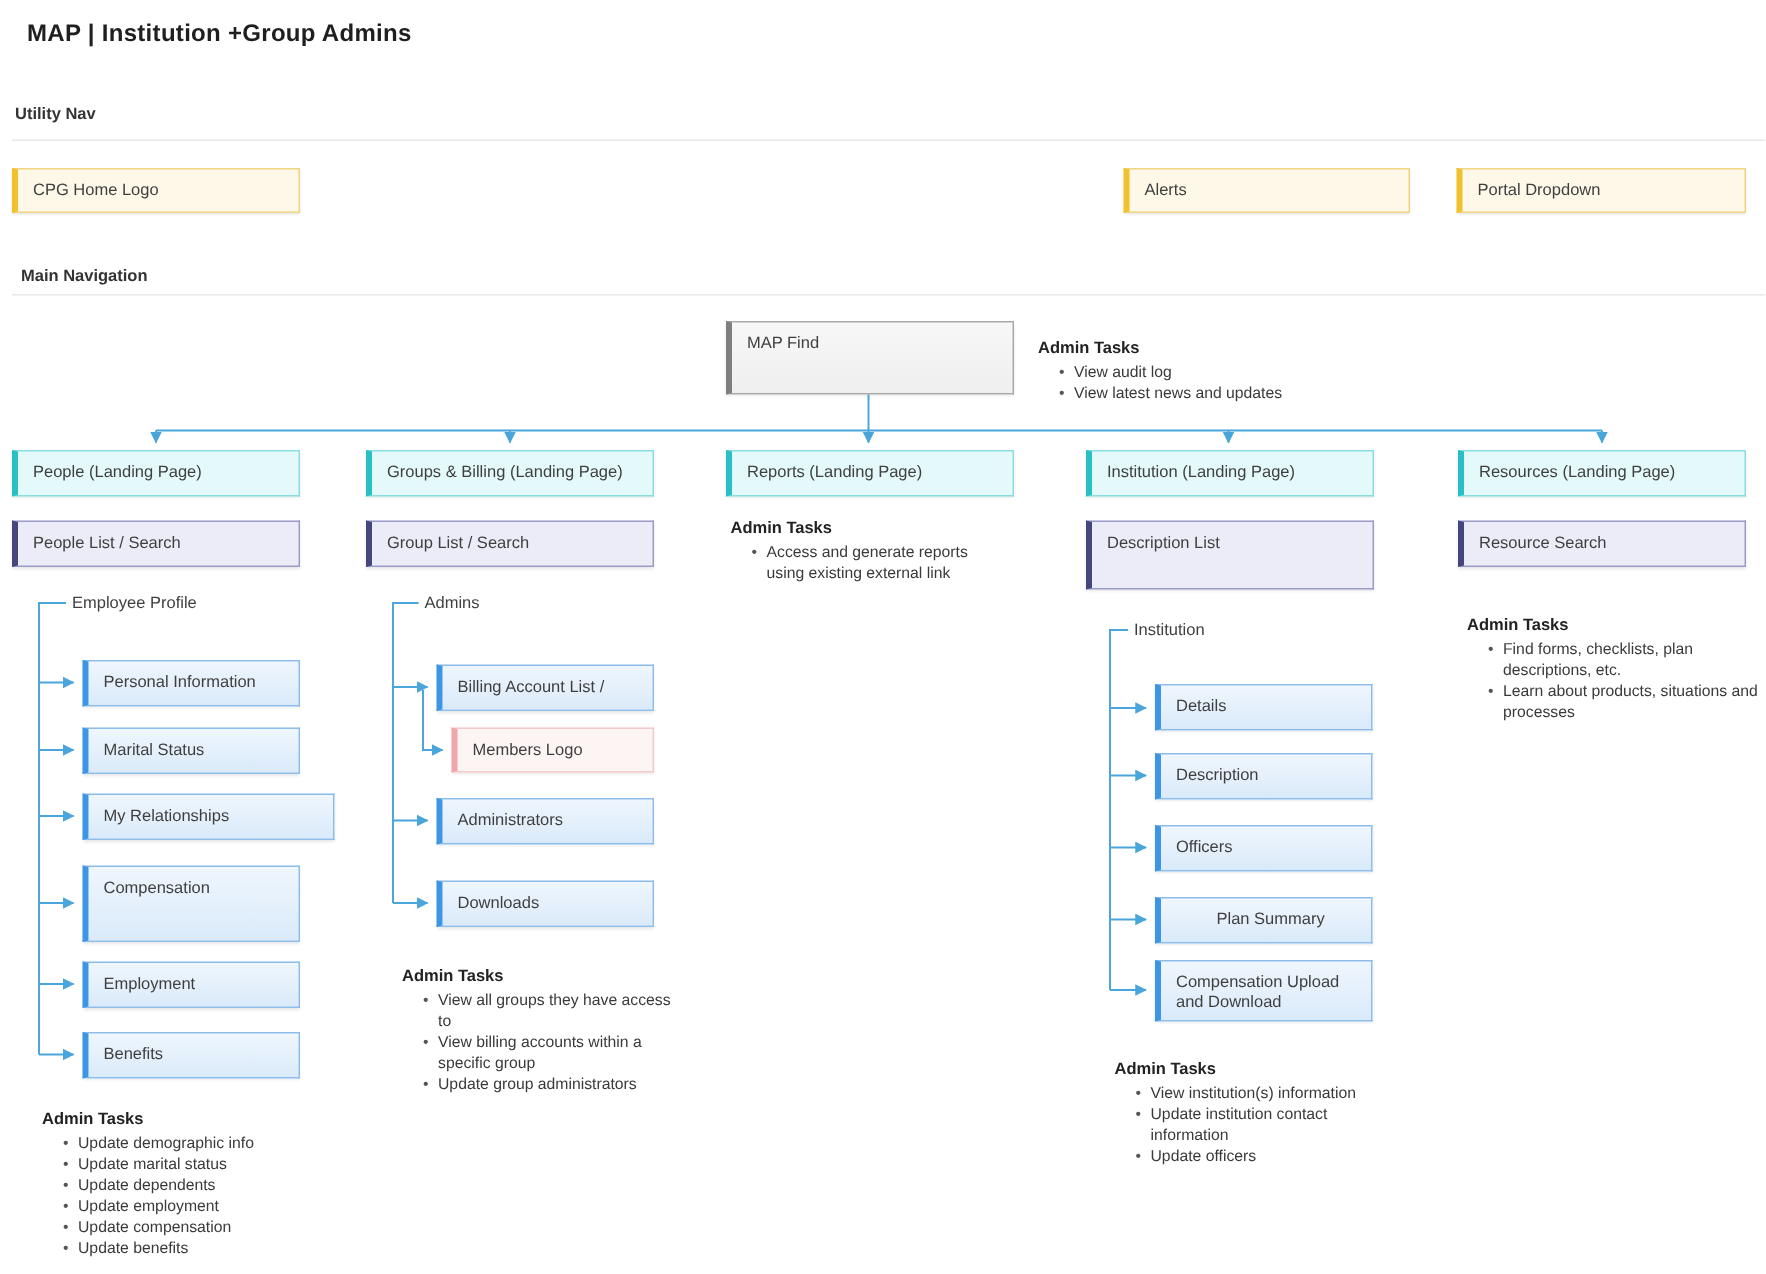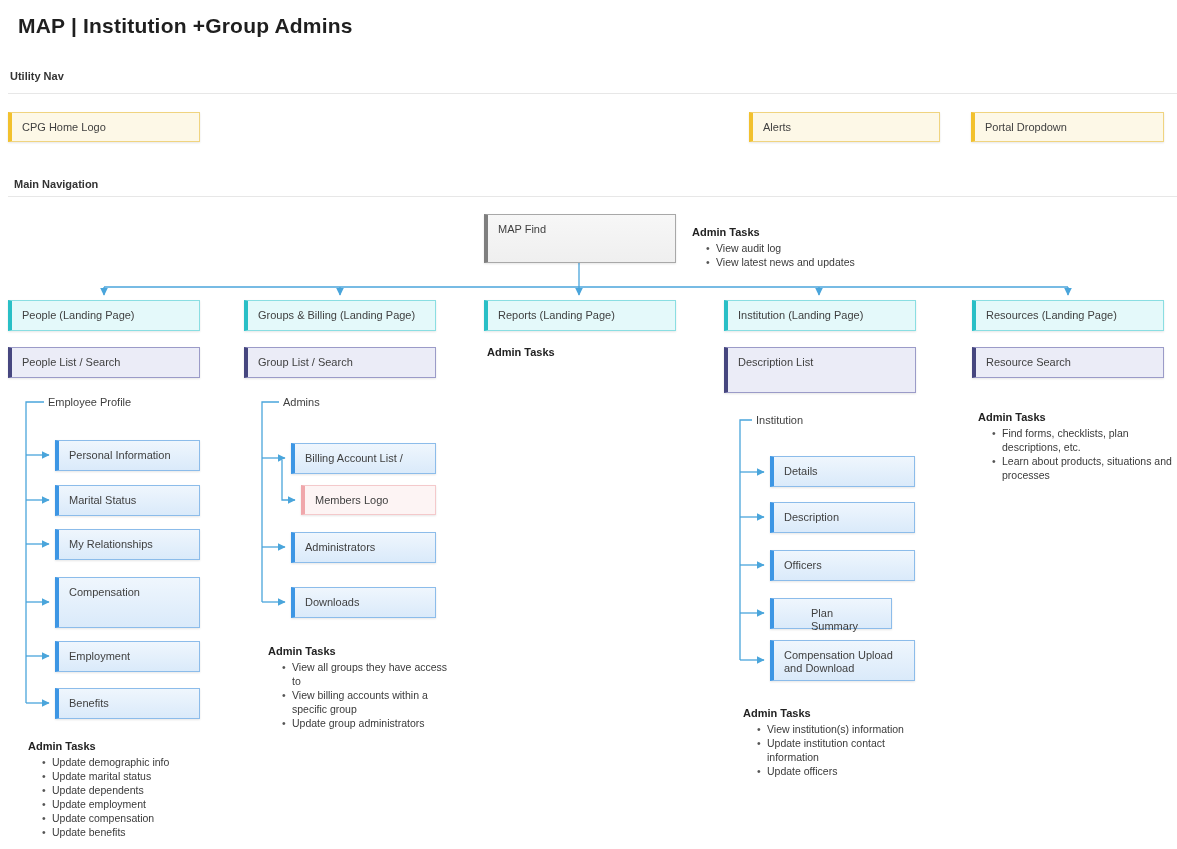--- a/index.html
+++ b/index.html
@@ -1,18 +1,18 @@
 <!DOCTYPE html>
 <html><head>
 <meta charset="utf-8">
 <style>
   html,body { margin:0; padding:0; background:#ffffff; font-family:"Liberation Sans", sans-serif; }
   .canvas { position:relative; width:1177px; height:849px; background:#ffffff; overflow:hidden; }
 
-  .page-title { position:absolute; left:18px; top:14px; font-size:21px; font-weight:bold; color:#1f1f1f; letter-spacing:.2px; }
+  .page-title { position:absolute; left:18px; top:14px; font-size:16px; font-weight:bold; color:#1f1f1f; letter-spacing:.2px; }
   .section-label { position:absolute; font-size:11px; font-weight:bold; color:#333333; }
   .divider { position:absolute; left:8px; right:0; height:1px; background:#e7e7e7; }
 
   .node { position:absolute; box-sizing:border-box; font-size:11px; color:#3f3f3f;
           padding:8px 10px; border:1px solid; border-left:4px solid;
           box-shadow:0 1px 2px rgba(0,0,0,.10); background:#fff; line-height:13px; }
   .yellow { background:#fdf8e7; border-color:#f0d480; border-left-color:#f2c12e; }
   .gray   { background:linear-gradient(180deg,#f7f7f7,#efefef); border-color:#a8a8a8; border-left-color:#7f7f7f; }
   .cyan   { background:#e4f9fa; border-color:#8adee2; border-left-color:#29bfc6; }
   .lav    { background:#ebecf7; border-color:#9b9bc8; border-left-color:#46467f; }
@@ -100,34 +100,37 @@
   <div class="node cyan" style="left:724px; top:300px; width:192px; height:31px;">Institution (Landing Page)</div>
   <div class="node cyan" style="left:972px; top:300px; width:192px; height:31px;">Resources (Landing Page)</div>
 
   <div class="node lav" style="left:8px; top:347px; width:192px; height:31px;">People List / Search</div>
   <div class="node lav" style="left:244px; top:347px; width:192px; height:31px;">Group List / Search</div>
   <div class="node lav" style="left:724px; top:347px; width:192px; height:46px;">Description List</div>
   <div class="node lav" style="left:972px; top:347px; width:192px; height:31px;">Resource Search</div>
 
   <div class="tasks" style="left:487px; top:346px; width:180px;">
     <div class="h">Admin Tasks</div>
+    <ul>
+      <li>Access and generate reports using existing external link</li>
+    </ul>
   </div>
 
   <div class="tasks" style="left:978px; top:411px; width:195px;">
     <div class="h">Admin Tasks</div>
     <ul>
       <li>Find forms, checklists, plan descriptions, etc.</li>
       <li>Learn about products, situations and processes</li>
     </ul>
   </div>
 
   <div class="branch-label" style="left:48px; top:396px;">Employee Profile</div>
   <div class="node blue" style="left:55px; top:440px; width:145px; height:31px;">Personal Information</div>
   <div class="node blue" style="left:55px; top:485px; width:145px; height:31px;">Marital Status</div>
-  <div class="node blue" style="left:55px; top:529px; width:145px; height:31px;">My Relationships</div>
+  <div class="node blue" style="left:55px; top:529px; width:168px; height:31px;">My Relationships</div>
   <div class="node blue" style="left:55px; top:577px; width:145px; height:51px;">Compensation</div>
   <div class="node blue" style="left:55px; top:641px; width:145px; height:31px;">Employment</div>
   <div class="node blue" style="left:55px; top:688px; width:145px; height:31px;">Benefits</div>
 
   <div class="tasks" style="left:28px; top:740px; width:215px;">
     <div class="h">Admin Tasks</div>
     <ul>
       <li>Update demographic info</li>
       <li>Update marital status</li>
       <li>Update dependents</li>
@@ -149,21 +152,21 @@
       <li>View all groups they have access to</li>
       <li>View billing accounts within a specific group</li>
       <li>Update group administrators</li>
     </ul>
   </div>
 
   <div class="branch-label" style="left:756px; top:414px;">Institution</div>
   <div class="node blue" style="left:770px; top:456px; width:145px; height:31px;">Details</div>
   <div class="node blue" style="left:770px; top:502px; width:145px; height:31px;">Description</div>
   <div class="node blue" style="left:770px; top:550px; width:145px; height:31px;">Officers</div>
-  <div class="node blue" style="left:770px; top:598px; width:122px; height:31px;padding-left:37px;">Plan Summary</div>
+  <div class="node blue" style="left:770px; top:598px; width:145px; height:31px;padding-left:37px;">Plan Summary</div>
   <div class="node blue" style="left:770px; top:640px; width:145px; height:41px;">Compensation Upload and Download</div>
 
   <div class="tasks" style="left:743px; top:707px; width:180px;">
     <div class="h">Admin Tasks</div>
     <ul>
       <li>View institution(s) information</li>
       <li>Update institution contact information</li>
       <li>Update officers</li>
     </ul>
   </div>

